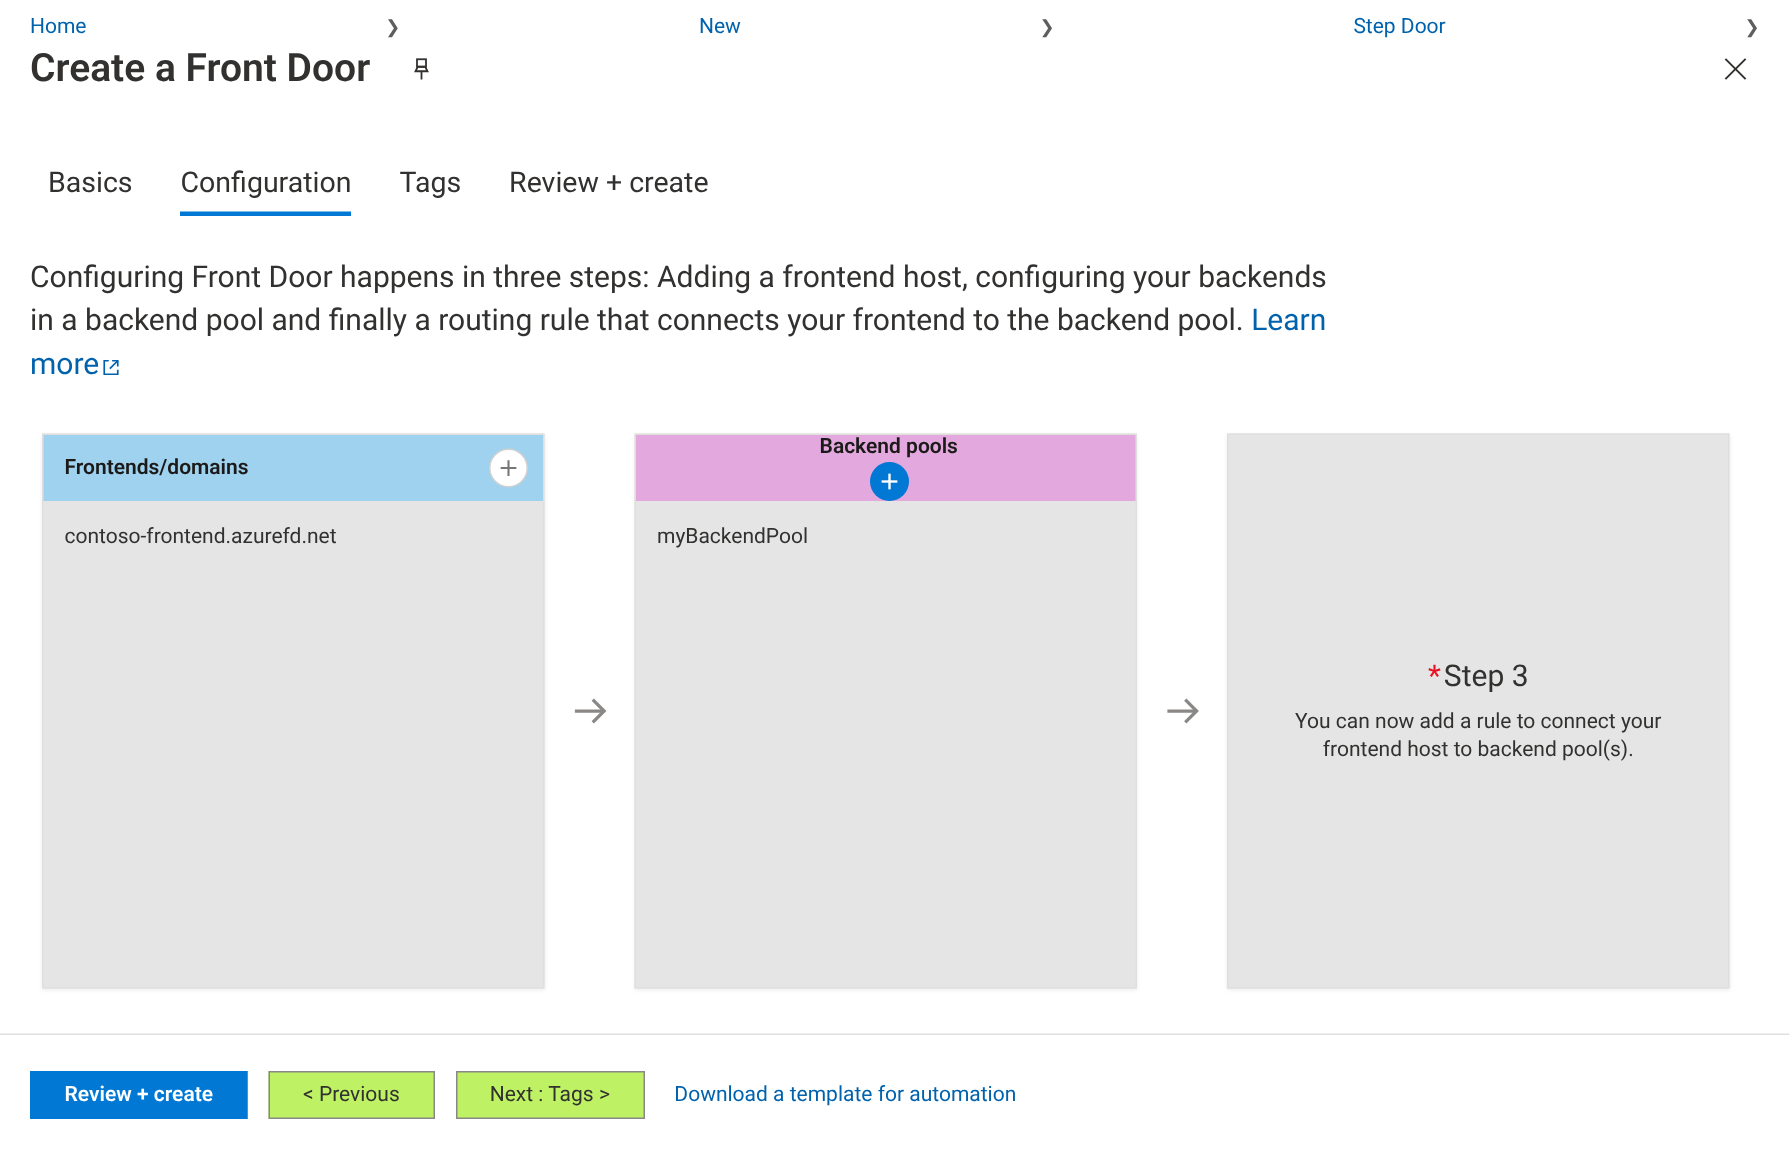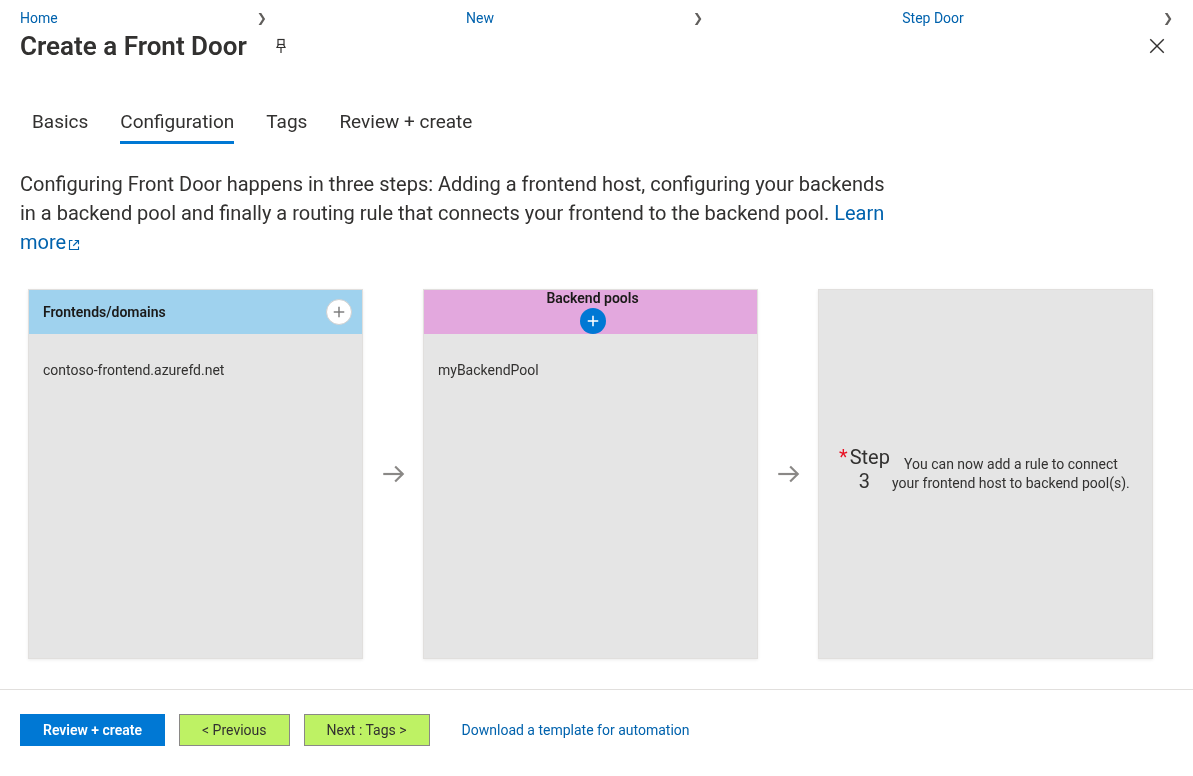--- a/index.html
+++ b/index.html
@@ -120,30 +120,30 @@
     background: var(--azure-blue); color: #fff;
   }
   .add-btn svg { width: 14px; height: 14px; }
   .add-highlight {
     border: 3px solid #e81123;
     padding: 2px;
     display: inline-flex;
   }
   .card-body {
     flex: 1;
-    padding: 28px 14px;
+    padding: 16px 14px;
     font-size: 14px;
     color: var(--text);
     overflow: hidden;
   }
   .card-body .item { cursor: default; }
   .routing-body {
     flex: 1;
     display: flex;
-    flex-direction: row;
+    flex-direction: column;
     align-items: center;
     justify-content: center;
     text-align: center;
     padding: 0 20px;
   }
   .routing-body .step {
     font-size: 20px; font-weight: 400; margin-bottom: 10px;
   }
   .routing-body .step .ast { color: #e81123; margin-right: 2px; }
   .routing-body .step-desc {
@@ -173,21 +173,21 @@
     cursor: pointer;
     font-family: inherit;
     color: var(--text);
   }
   .btn.primary {
     background: var(--azure-blue);
     border-color: var(--azure-blue);
     color: #fff;
     font-weight: 600;
   }
-  .footer a.download { color: var(--link); text-decoration: none; margin-left: 18px; cursor: pointer; }
+  .footer a.download { color: var(--link); text-decoration: none; margin-left: 6px; cursor: pointer; }
 </style>
 </head>
 <body>
 
 <nav class="breadcrumb">
   <a>Home</a>
   <span class="chev">❯</span>
   <a>New</a>
   <span class="chev">❯</span>
   <a>Step Door</a>

